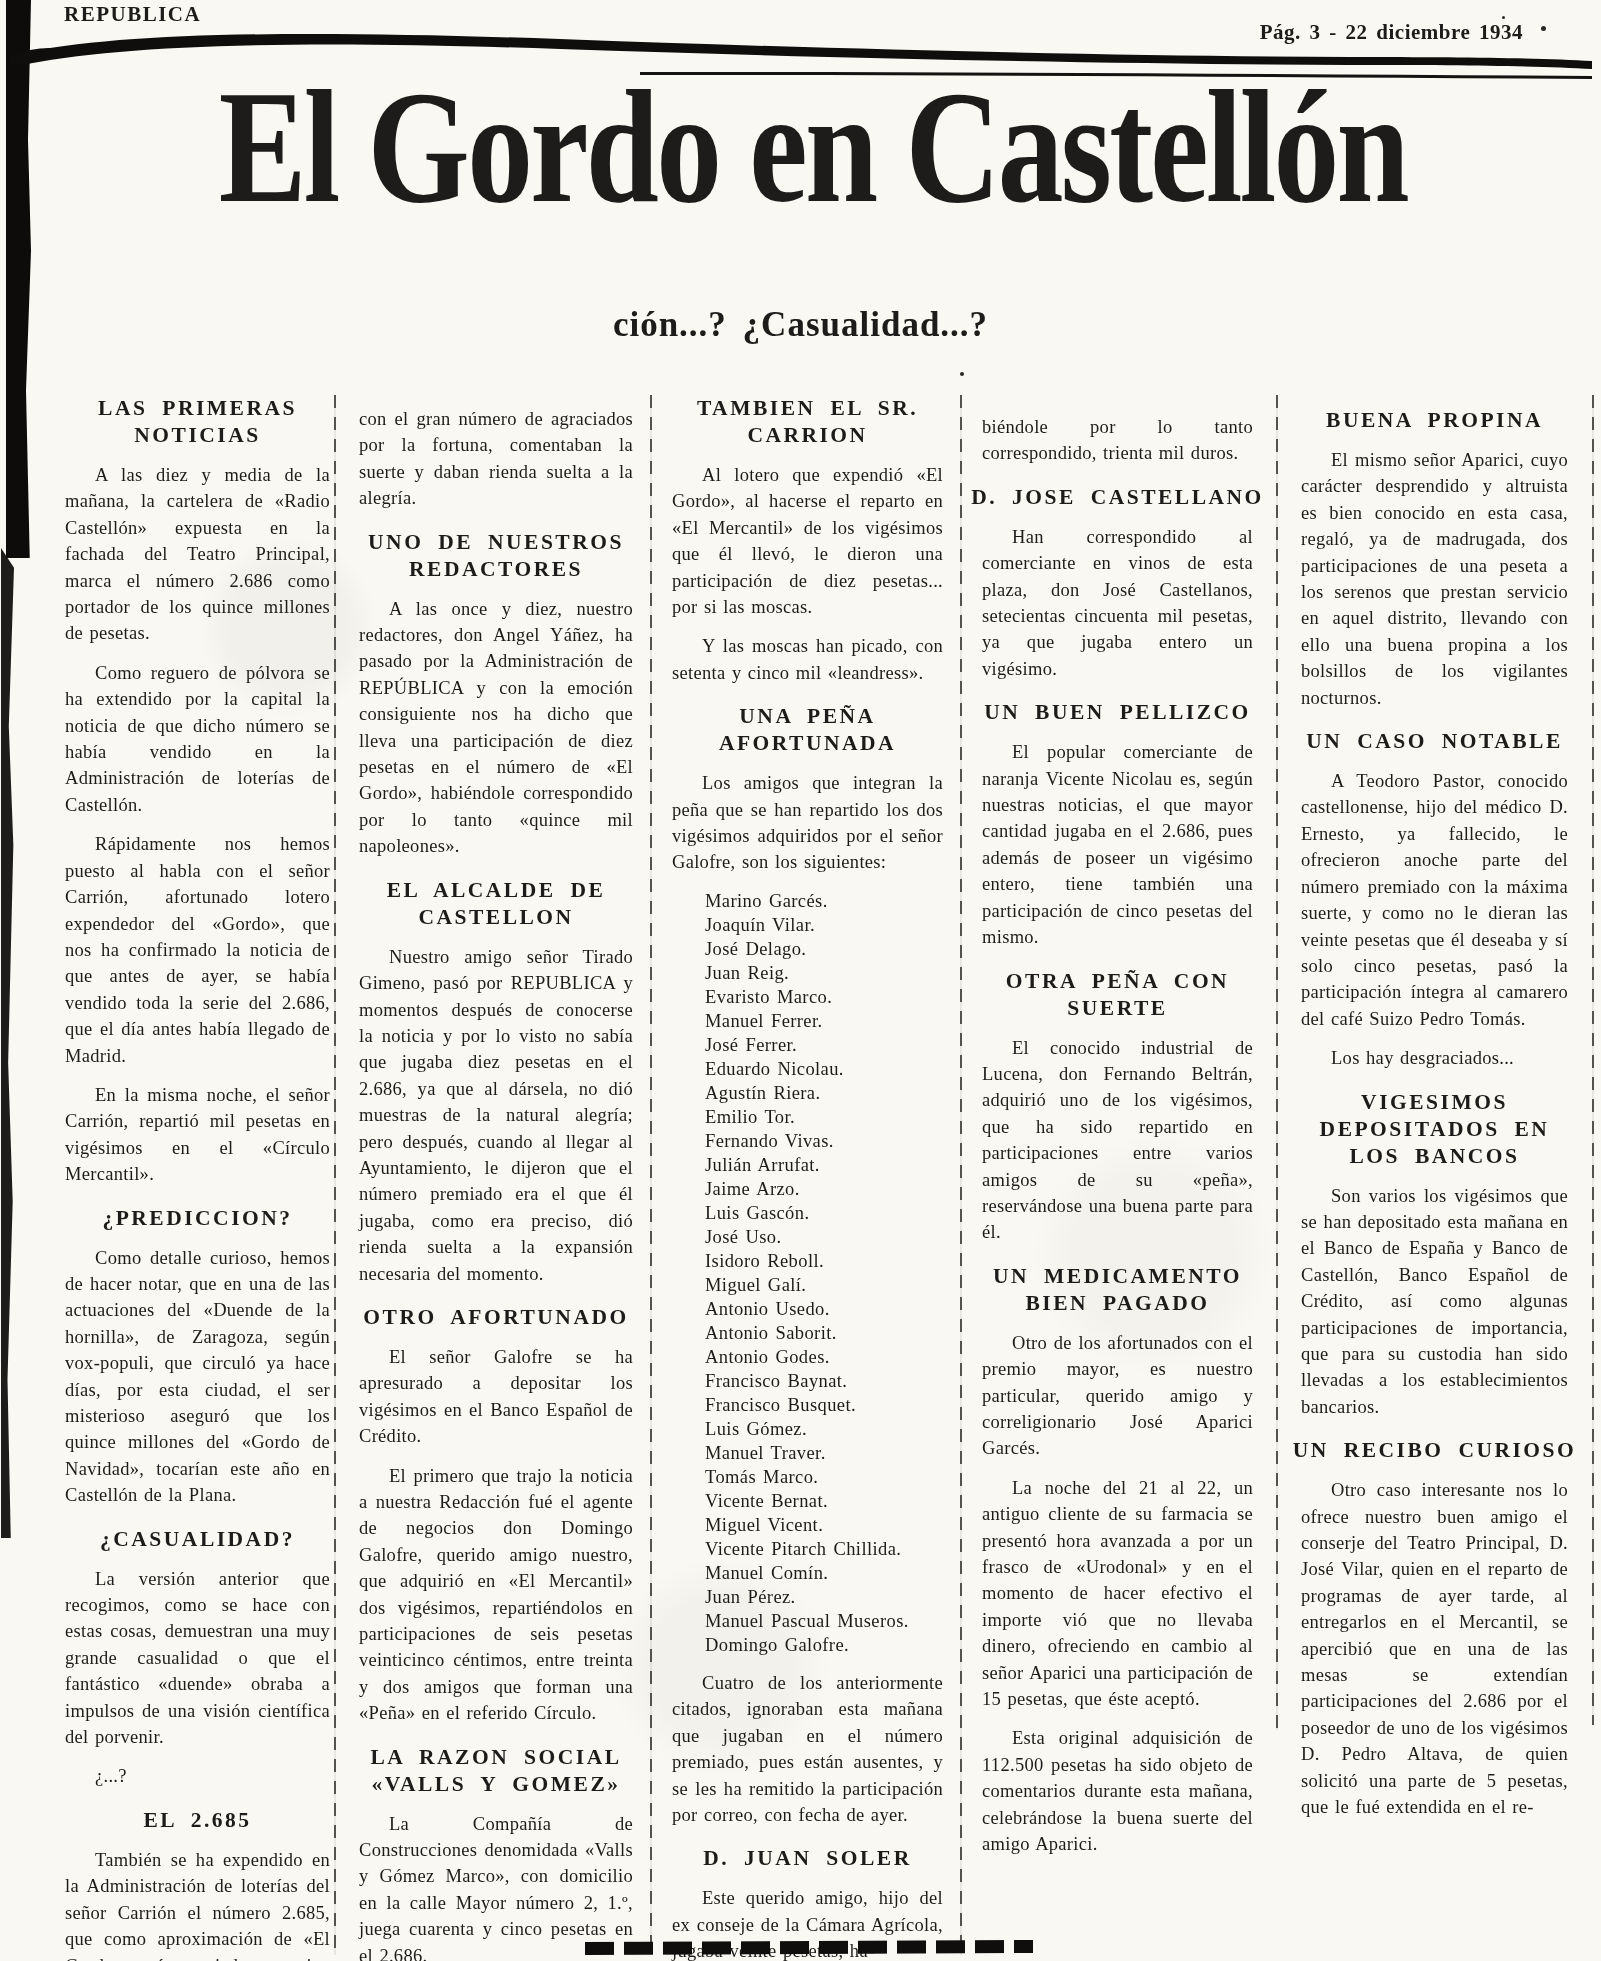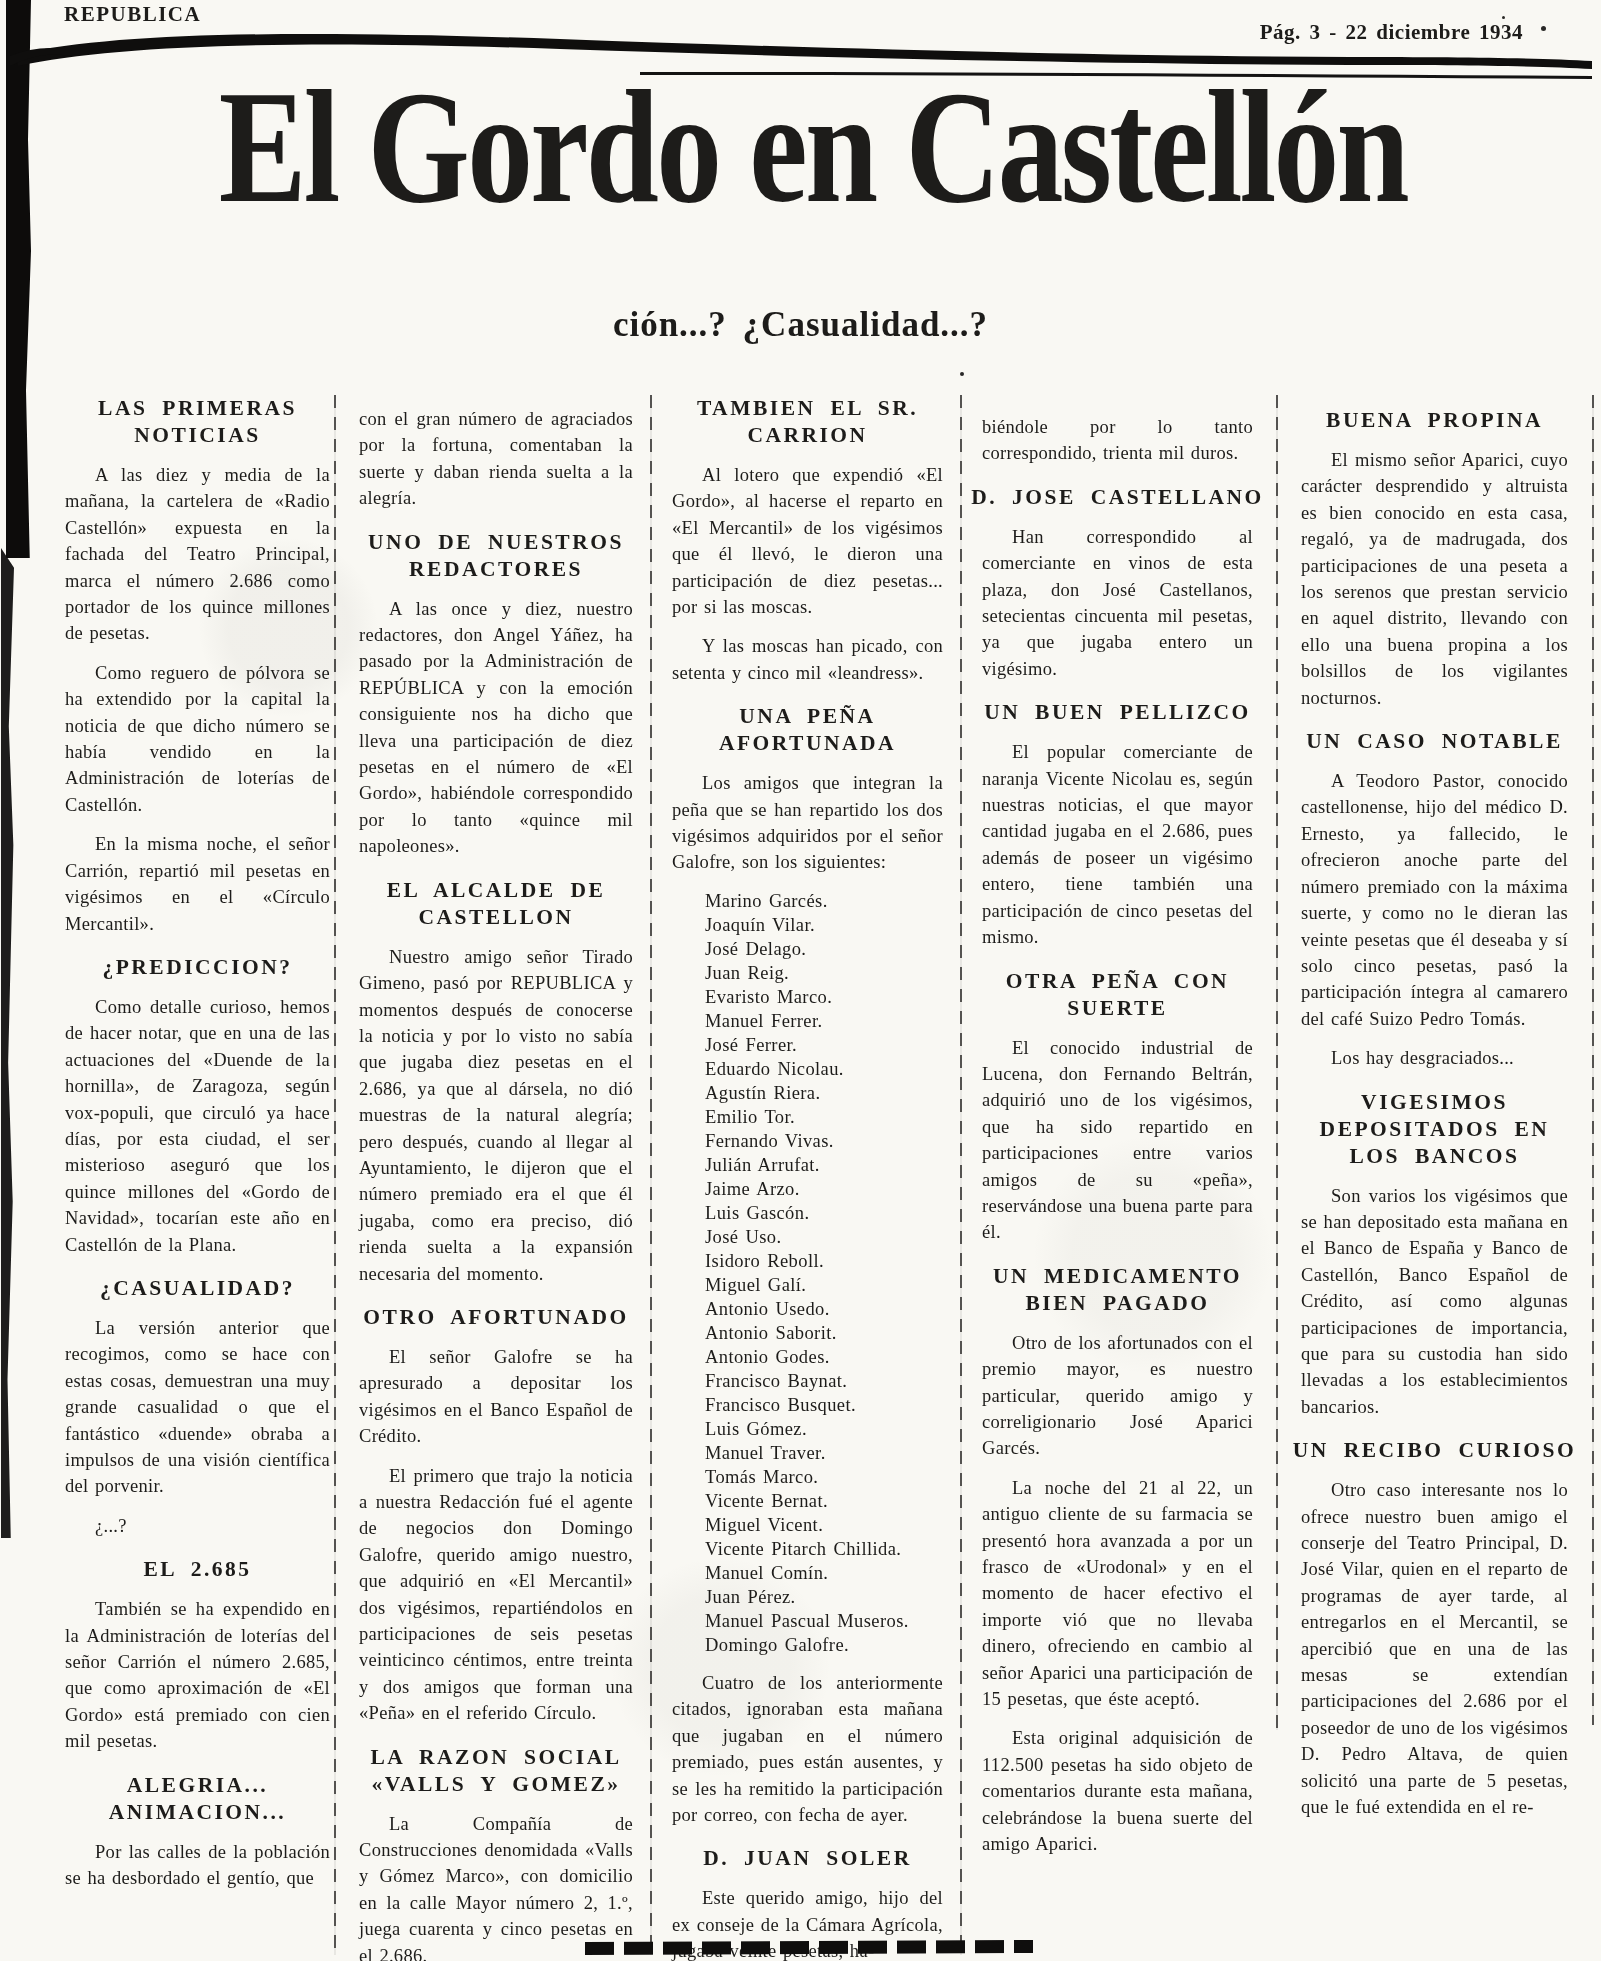--- a/index.html
+++ b/index.html
@@ -87,20 +87,21 @@
   </svg>
 
   <div class="headline"><span>El Gordo en Castellón</span></div>
   <div class="subhead2">ción...? ¿Casualidad...?</div>
 
   <div class="columns">
     <div class="col" id="col-0">
         <div class="heading">LAS PRIMERAS NOTICIAS</div>
         <p class="para">A las diez y media de la mañana, la cartelera de «Radio Castellón» expuesta en la fachada del Teatro Principal, marca el número 2.686 como portador de los quince millones de pesetas.</p>
         <p class="para">Como reguero de pólvora se ha extendido por la capital la noticia de que dicho número se había vendido en la Administración de loterías de Castellón.</p>
+        <p class="para">Rápidamente nos hemos puesto al habla con el señor Carrión, afortunado lotero expendedor del «Gordo», que nos ha confirmado la noticia de que antes de ayer, se había vendido toda la serie del 2.686, que el día antes había llegado de Madrid.</p>
         <p class="para">En la misma noche, el señor Carrión, repartió mil pesetas en vigésimos en el «Círculo Mercantil».</p>
         <div class="heading">¿PREDICCION?</div>
         <p class="para">Como detalle curioso, hemos de hacer notar, que en una de las actuaciones del «Duende de la hornilla», de Zaragoza, según vox-populi, que circuló ya hace días, por esta ciudad, el ser misterioso aseguró que los quince millones del «Gordo de Navidad», tocarían este año en Castellón de la Plana.</p>
         <div class="heading">¿CASUALIDAD?</div>
         <p class="para">La versión anterior que recogimos, como se hace con estas cosas, demuestran una muy grande casualidad o que el fantástico «duende» obraba a impulsos de una visión científica del porvenir.</p>
         <p class="para">¿...?</p>
         <div class="heading">EL 2.685</div>
         <p class="para">También se ha expendido en la Administración de loterías del señor Carrión el número 2.685, que como aproximación de «El Gordo» está premiado con cien mil pesetas.</p>
         <div class="heading">ALEGRIA... ANIMACION...</div>
         <p class="para">Por las calles de la población se ha desbordado el gentío, que</p>

